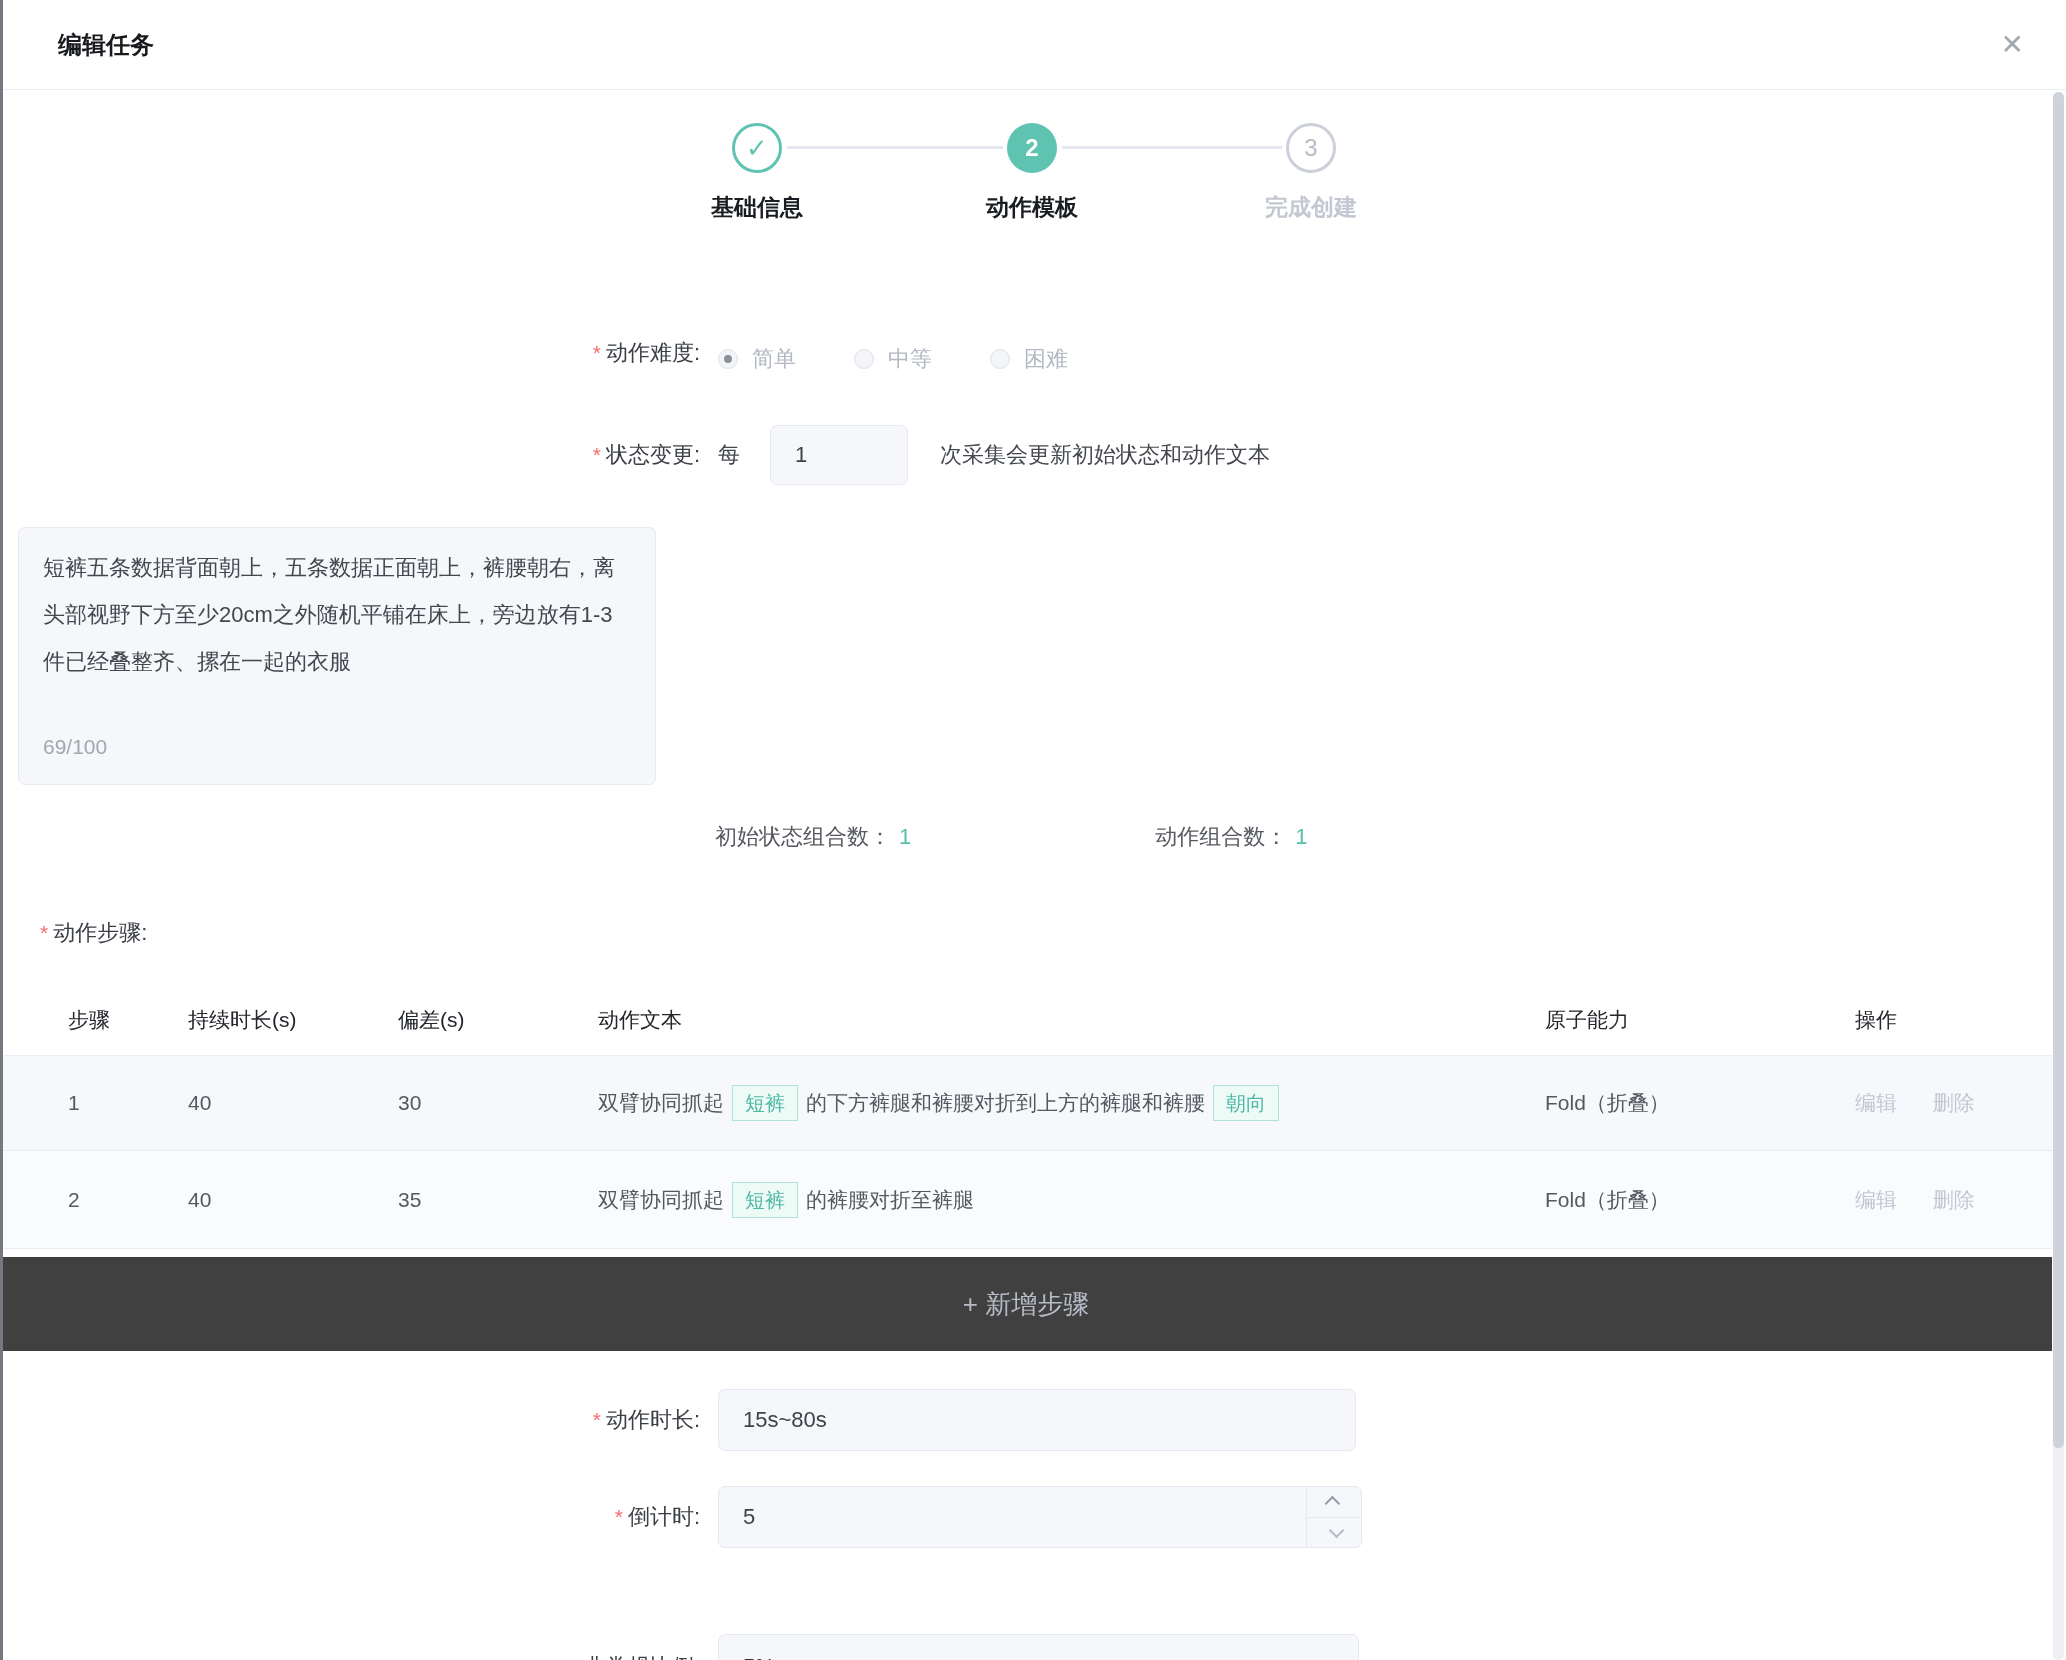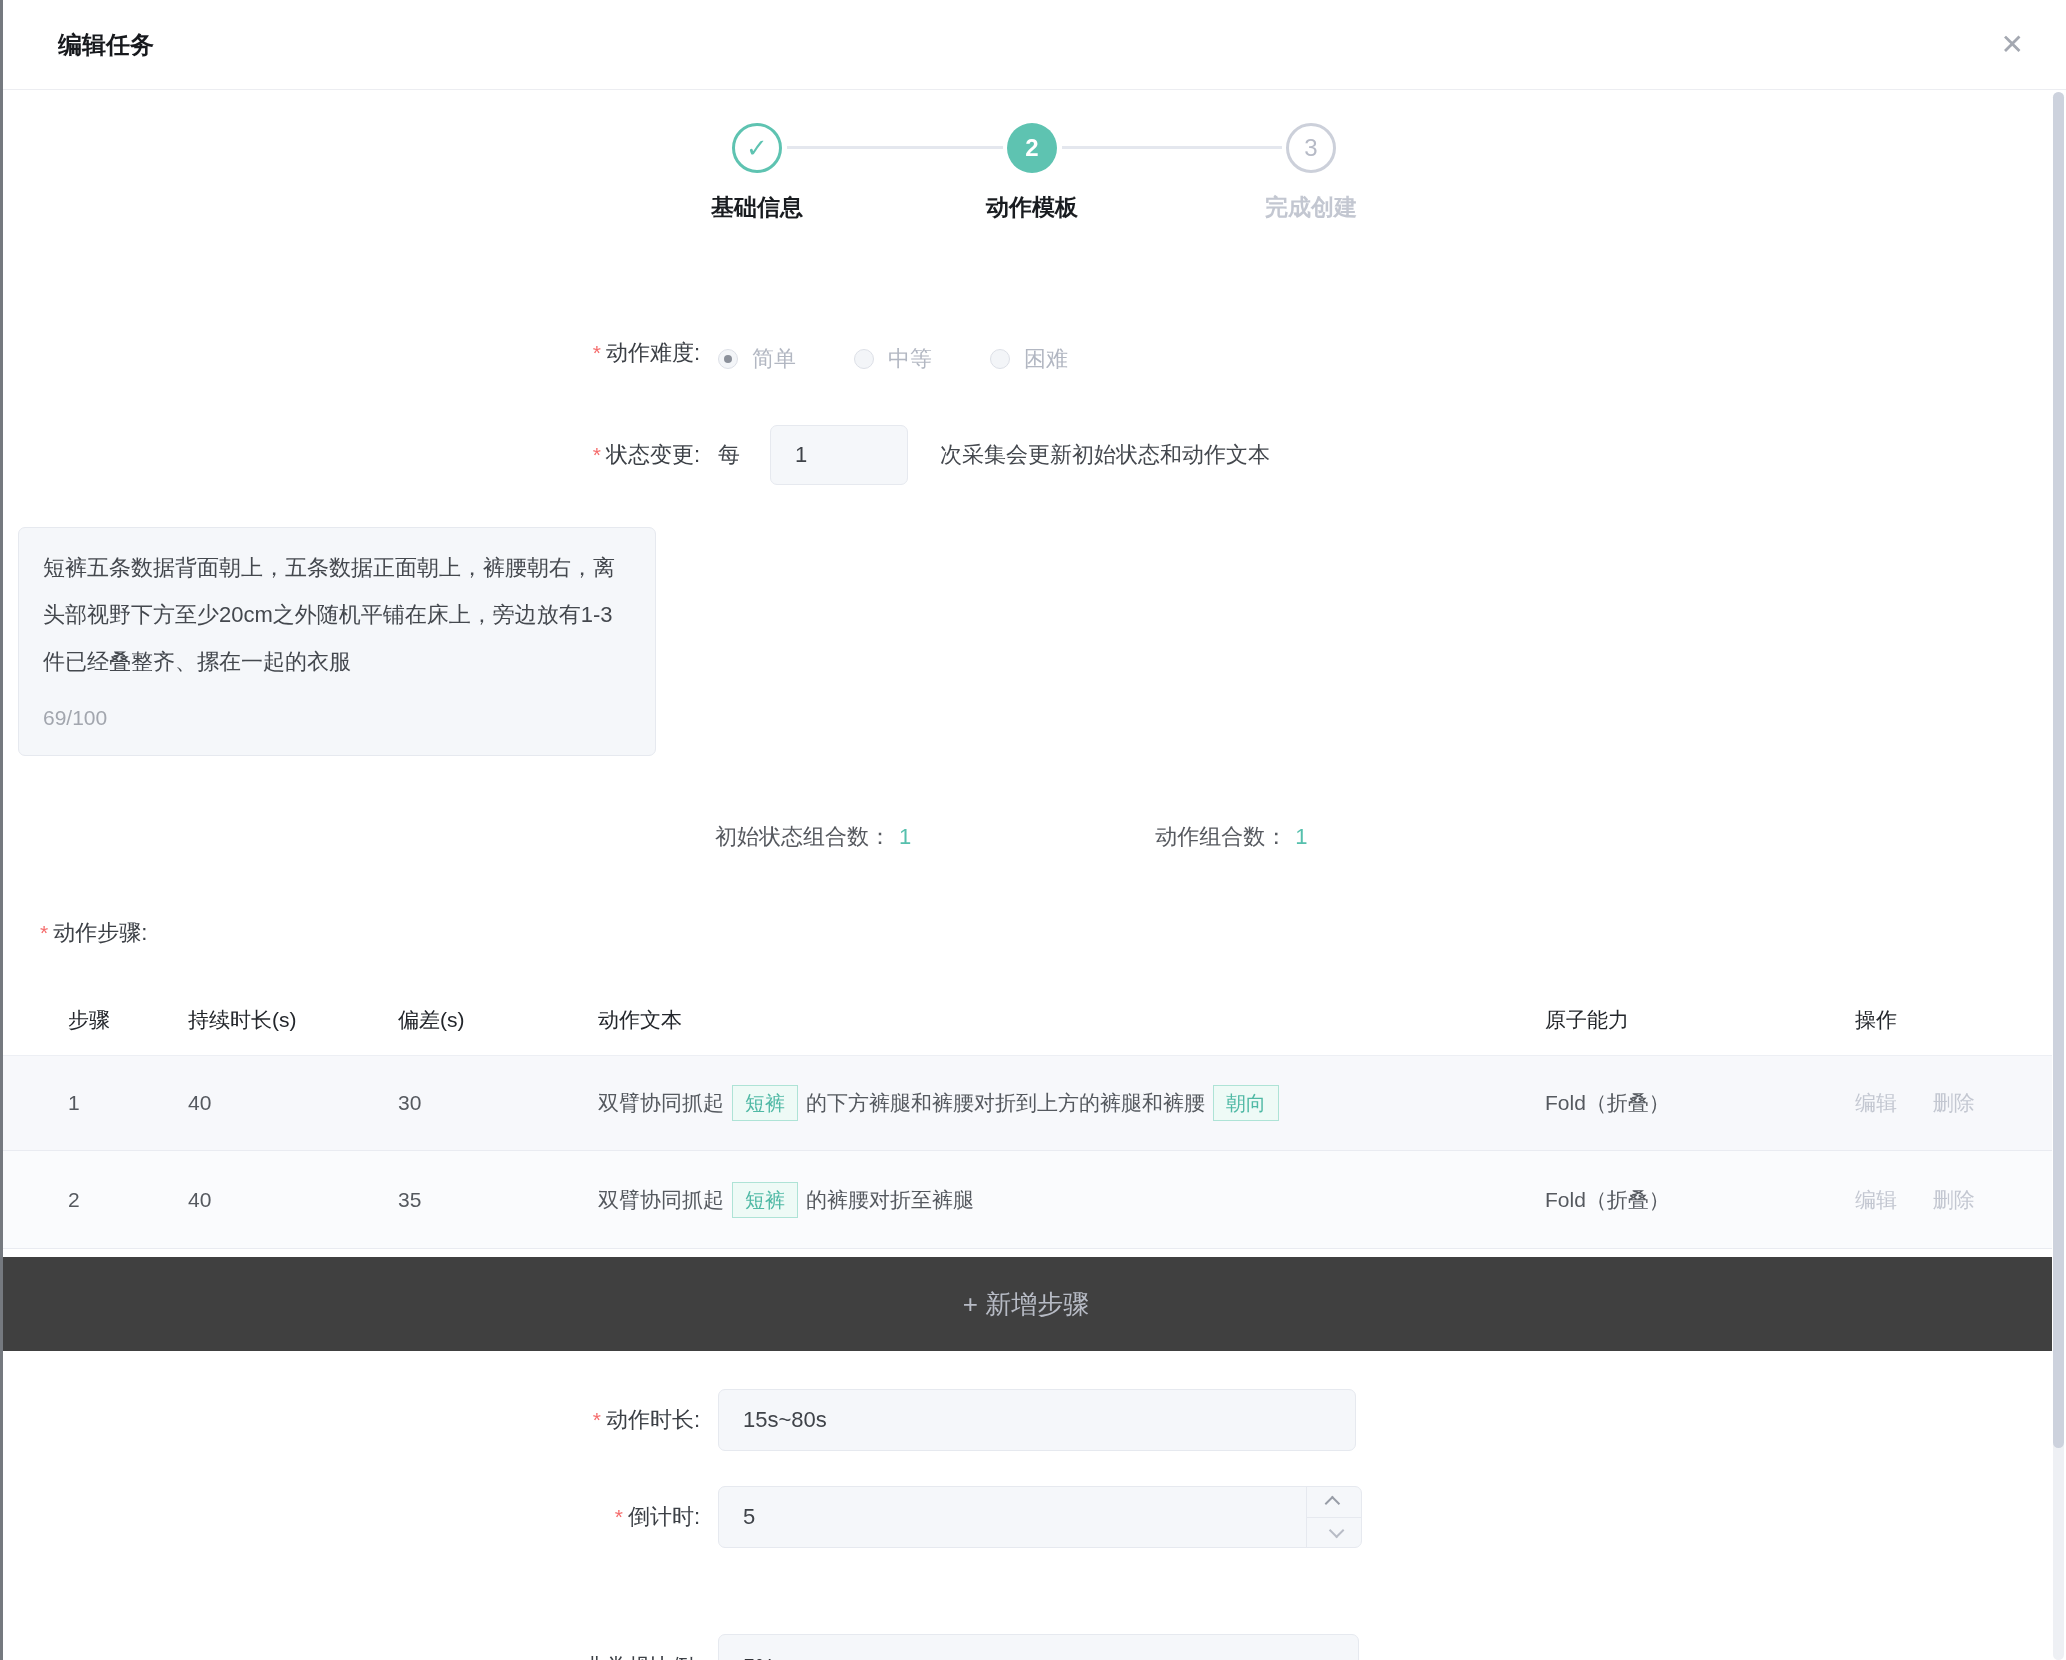--- a/index.html
+++ b/index.html
@@ -51,21 +51,21 @@
   .rlabel { color:#b2b7c2; font-size:22px; }
 
   
   .inp { background:#f5f7fa; border:1.5px solid #e6e9ef; border-radius:7px;
          color:#3f4349; font-size:22px; display:flex; align-items:center;
          padding:0 24px; }
   .inp.small { width:138px; height:60px; }
   .txt-dark { color:#44484e; font-size:22px; }
 
   
-  .tarea { position:relative; width:638px; height:229px; background:#f5f7fa;
+  .tarea { position:relative; width:638px; height:258px; background:#f5f7fa;
            border:1.5px solid #e6e9ef; border-radius:7px; padding:16px 24px;
            color:#44484e; line-height:47px; font-size:22px; }
   .tcount { position:absolute; left:24px; bottom:14px; color:#a2a6ae; font-size:21px;}
 
   
   .combos { position:absolute; left:715px; top:822px; display:flex; align-items:center; }
   .combo-label { color:#56595f; font-size:22px; }
   .combo-val { color:#56c0ad; margin-left:8px; font-size:22px; }
 
   .steps-label { position:absolute; left:40px; top:918px; font-size:22px; color:#3c4046;}

